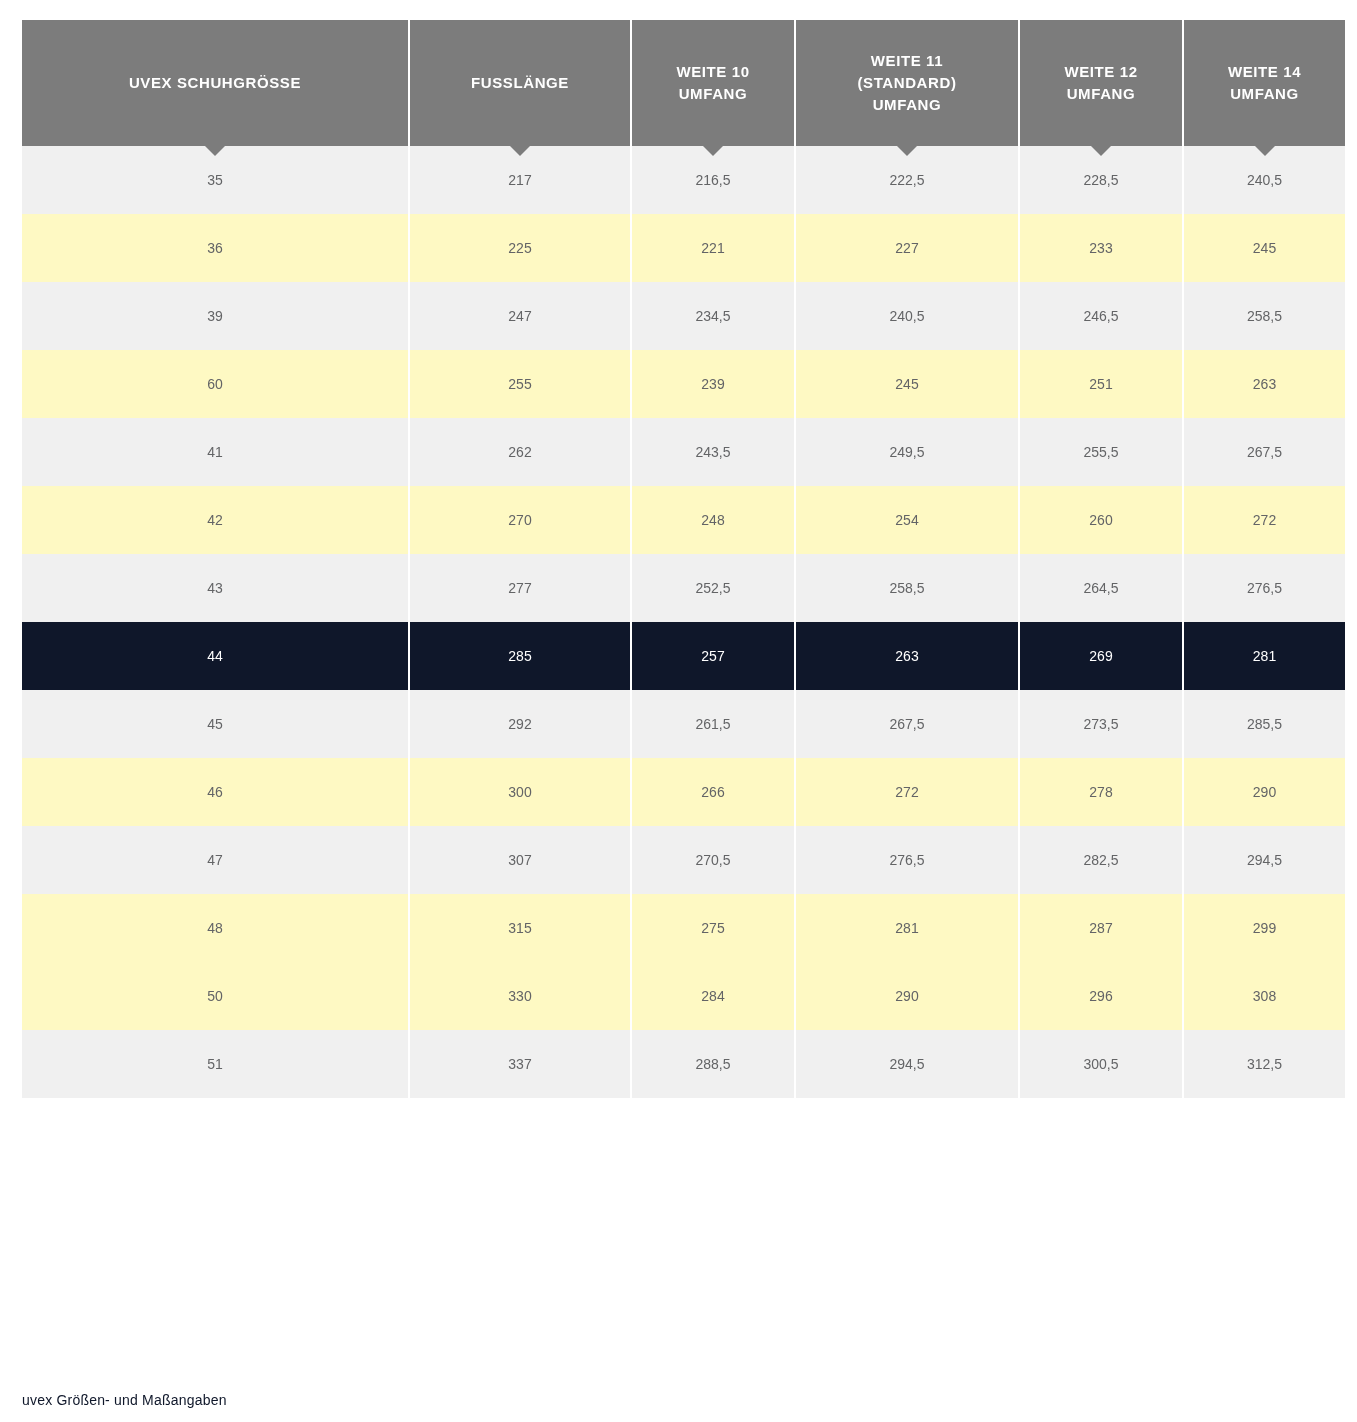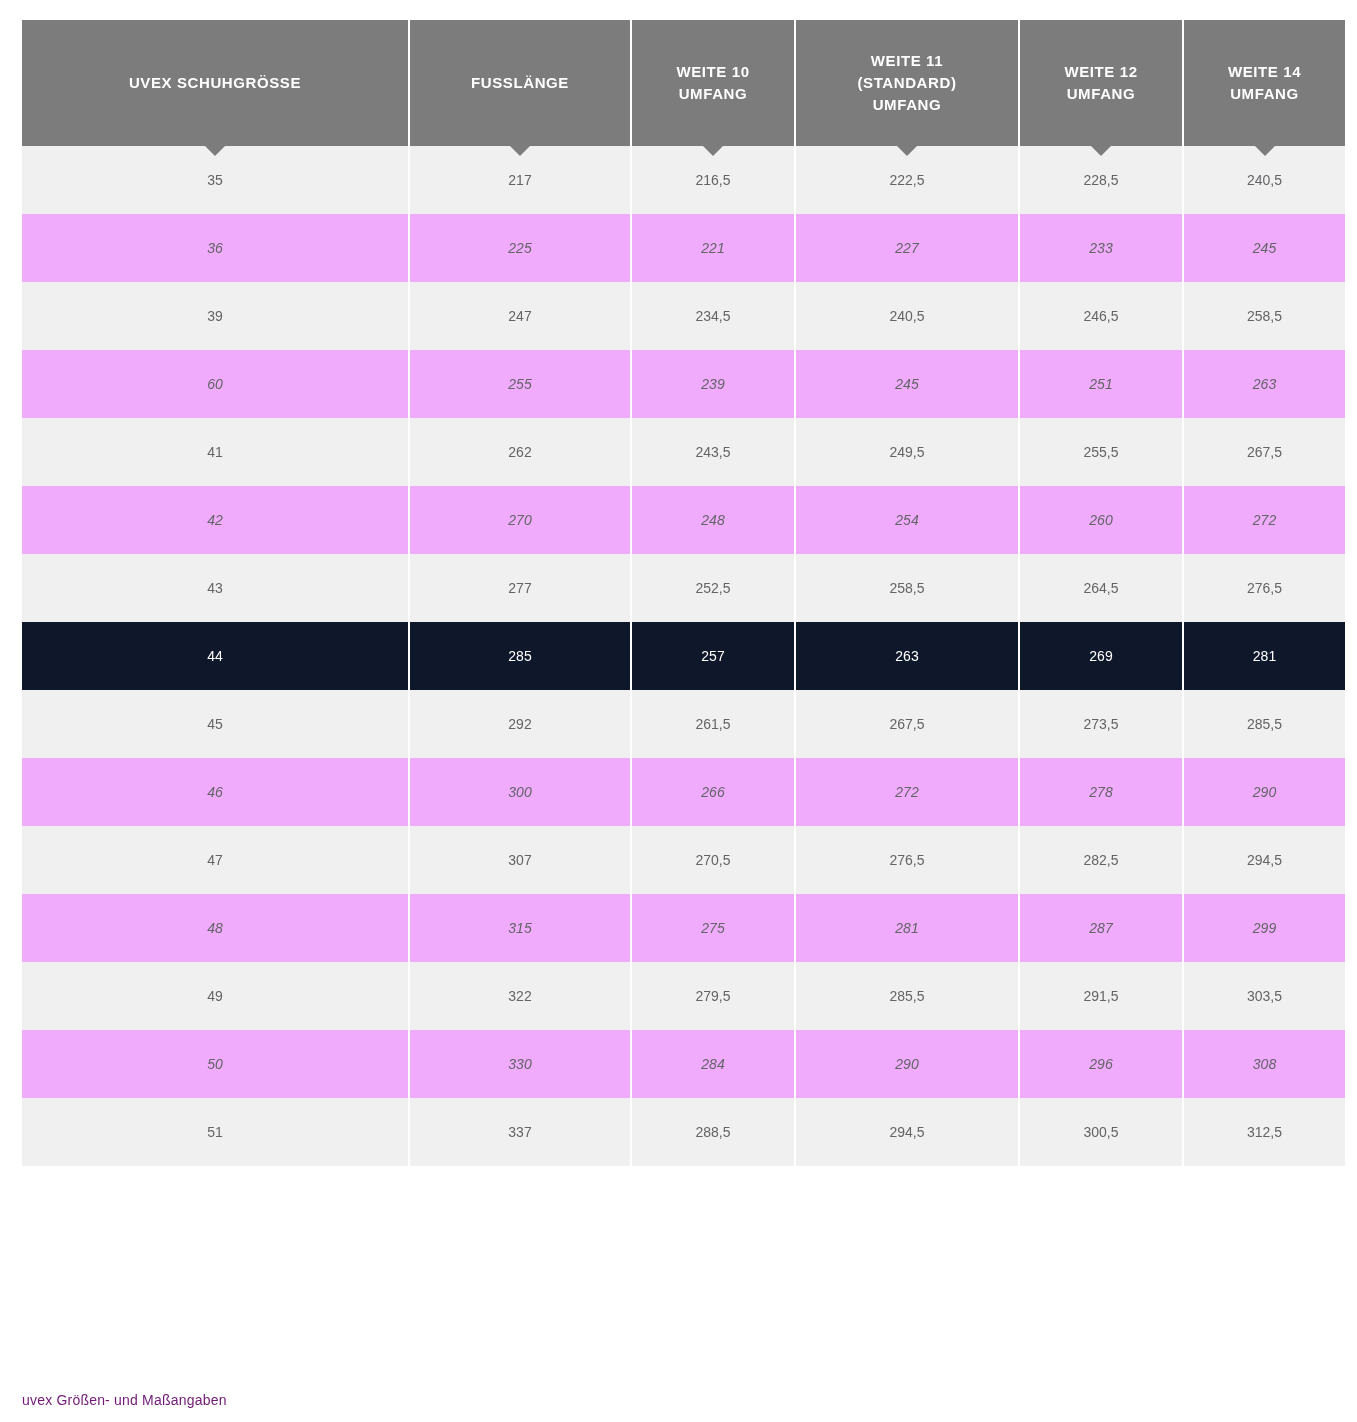--- a/index.html
+++ b/index.html
@@ -57,39 +57,38 @@
     height: 68px;
     text-align: center;
     vertical-align: middle;
     font-size: 14px;
     color: #636466;
     background: #f0f0f0;
     padding: 0 4px;
     box-sizing: border-box;
   }
   tr.row-alt td {
-    background: #f0abfc;
-    font-style: italic;
+    background: #fef9c3;
   }
   tr.row-highlight td {
     background: #0f172a;
     color: #ffffff;
   }
   .col-size { width: 386px; }
   .col-len  { width: 220px; }
   .col-w10  { width: 162px; }
   .col-w11  { width: 222px; }
   .col-w12  { width: 162px; }
   .col-w14  { width: 161px; }
   .caption {
     position: absolute;
     left: 22px;
     bottom: 14px;
     font-size: 14px;
-    color: #701a75;
+    color: #0f172a;
     letter-spacing: 0.2px;
   }
   .hdr-line { display: block; }
 </style>
 </head>
 <body>
 
 <div class="sheet">
 
   <table class="size-table">
@@ -224,28 +223,20 @@
           <td>294,5</td>
         </tr>
         <tr class="row-alt">
           <td>48</td>
           <td>315</td>
           <td>275</td>
           <td>281</td>
           <td>287</td>
           <td>299</td>
         </tr>
-        <tr>
-          <td>49</td>
-          <td>322</td>
-          <td>279,5</td>
-          <td>285,5</td>
-          <td>291,5</td>
-          <td>303,5</td>
-        </tr>
         <tr class="row-alt">
           <td>50</td>
           <td>330</td>
           <td>284</td>
           <td>290</td>
           <td>296</td>
           <td>308</td>
         </tr>
         <tr>
           <td>51</td>

